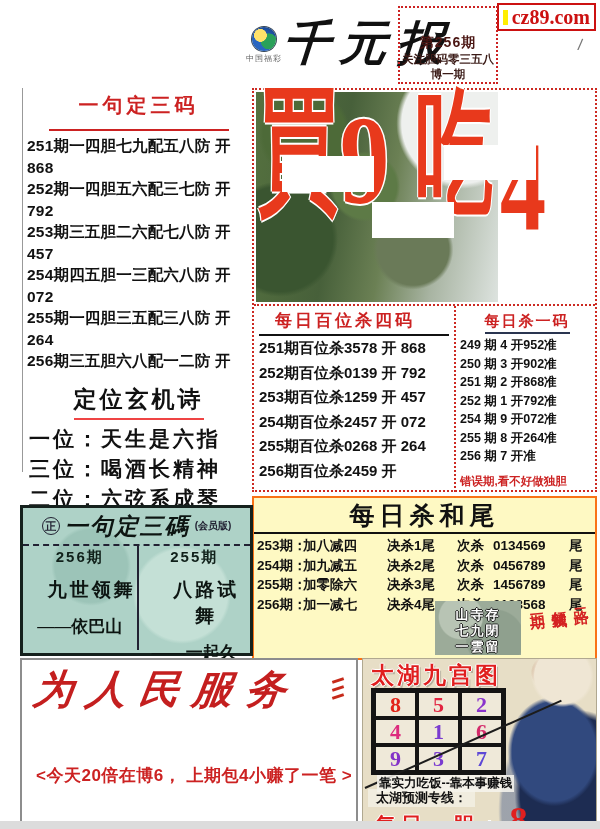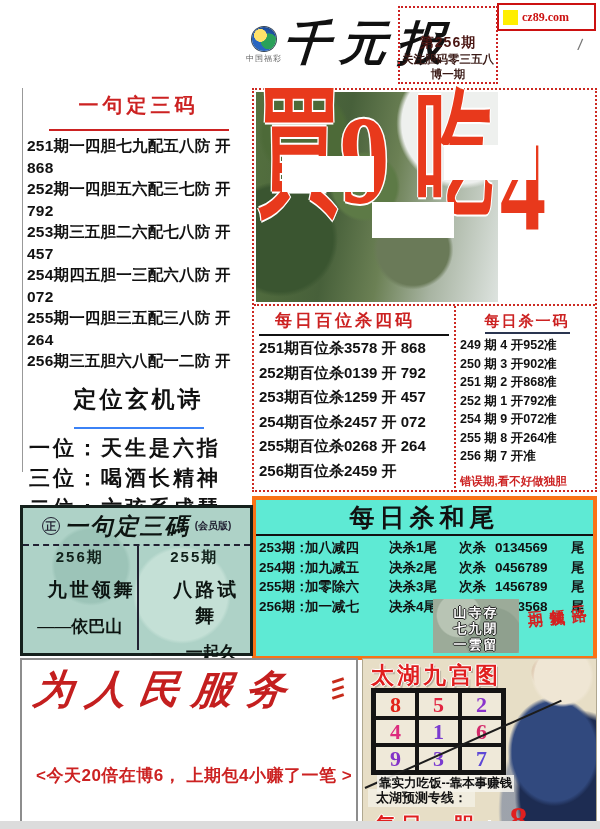--- a/index.html
+++ b/index.html
@@ -4,21 +4,21 @@
 <style>
   * { margin:0; padding:0; box-sizing:border-box; }
   body { background:#ffffff; font-family:"Liberation Sans", sans-serif; }
   .page { position:relative; width:600px; height:829px; background:#ffffff; overflow:hidden; }
 
   
   .site-badge { position:absolute; left:497px; top:3px; width:99px; height:28px;
     border:2px solid #cc1111; background:#ffffff; display:flex; align-items:center; gap:4px;
     padding:0 4px; cursor:pointer; }
   .badge-sq { width:15px; height:15px; background:#ffee00; display:inline-block; }
-  .badge-txt { color:#cc1111; font-weight:bold; font-size:12px; font-family:"Liberation Serif", serif; }
+  .badge-txt { color:#cc1111; font-weight:bold; font-size:20px; font-family:"Liberation Serif", serif; }
 
   .globe { position:absolute; left:252px; top:27px; width:24px; height:24px; border-radius:50%;
     background:radial-gradient(circle at 35% 35%, #ffe26a 0 28%, transparent 30%),
                radial-gradient(circle at 70% 60%, #2aa05a 0 35%, transparent 37%),
                radial-gradient(circle at 40% 75%, #2a66c0 0 40%, #123a80 100%);
     box-shadow:0 0 0 1px #345; }
   .logo-sub { position:absolute; left:246px; top:53px; font-size:8px; color:#666; letter-spacing:1px; }
   .logo-title { position:absolute; left:283px; top:12px; font-family:"Liberation Serif", serif;
     font-size:47px; font-weight:900; font-style:italic; color:#111; letter-spacing:10px; transform:skewX(-4deg); }
 
@@ -30,21 +30,21 @@
   
   .left-col { position:absolute; left:22px; top:88px; width:228px; height:384px;
     border-left:1px solid #999; padding-left:4px; }
   .sec1-title { margin:4px auto 0 auto; width:180px; text-align:center; color:#cc2222;
     font-size:20px; font-weight:900; letter-spacing:4px; border-bottom:2px solid #cc2222; padding-bottom:10px; }
   .sec1-rows { margin-top:4px; }
   .sec1-rows div { font-size:15.5px; font-weight:bold; color:#111; line-height:21.5px; letter-spacing:0.2px; }
 
   .sec2 { margin-top:12px; text-align:center; }
   .sec2-title { display:inline-block; font-size:23px; font-weight:900; color:#111;
-    letter-spacing:3px; border-bottom:2px solid #3b82f6; padding-bottom:12px; }
+    letter-spacing:3px; border-bottom:2px solid #ef4444; padding-bottom:3px; }
   .sec2-rows { margin-top:4px; text-align:left; padding-left:2px; }
   .sec2-rows div { font-size:21px; font-weight:bold; color:#111; line-height:30px; letter-spacing:3px; }
 
   .sec3 { margin-top:10px; border-top:2px solid #111; text-align:center; padding-top:2px; }
   .sec3-title { display:inline-block; font-size:26px; font-weight:900; color:#111;
     letter-spacing:5px; border-bottom:3px solid #111; padding-bottom:1px; }
   .sec3-row { margin-top:3px; font-size:19.5px; font-weight:bold; color:#111; letter-spacing:1px; text-align:left; }
 
   
   .mid-box { position:absolute; left:252px; top:88px; width:345px; height:404px;
@@ -78,21 +78,21 @@
 
   .kill1 { position:absolute; left:206px; top:222px; width:134px; text-align:center; }
   .kill1-title { display:inline-block; color:#cc2222; font-size:15px; font-weight:900;
     letter-spacing:2px; border-bottom:2px solid #2a3550; padding-bottom:1px; }
   .kill1-rows { margin-top:2px; text-align:left; }
   .kill1-rows div { font-size:12.5px; font-weight:bold; color:#111; line-height:18.5px; white-space:nowrap; }
   .kill1-note { margin-top:8px; font-size:11.5px; font-weight:bold; color:#cc2222; text-align:left; white-space:nowrap; }
 
   
   .hewei-box { position:absolute; left:252px; top:496px; width:345px; height:164px;
-    border:4px solid #f97316; background:#5eead4; }
+    border:2px solid #f97316; background:#fef9c3; }
   .hewei-title { text-align:center; font-size:25px; font-weight:900; color:#111; letter-spacing:5px; padding-top:1px; }
   .hewei-ul { border-top:2px solid #111; width:100%; }
   .hewei-rows { padding:2px 3px 0 3px; }
   .hewei-row { display:flex; font-size:13.5px; font-weight:800; color:#111; line-height:19.5px; white-space:nowrap; }
   .hw-issue { width:46px; } .hw-f { width:84px; } .hw-k { width:70px; }
   .hw-l { width:36px; } .hw-n { width:76px; } .hw-t { width:16px; }
   .stamp { position:absolute; right:74px; bottom:3px; width:86px; height:54px;
     background:radial-gradient(circle at 30% 30%, #b8c4b4 0 30%, transparent 32%),
                radial-gradient(circle at 70% 70%, #8fa08e 0 40%, transparent 42%), #9cab99;
     text-align:center; padding-top:6px; }

